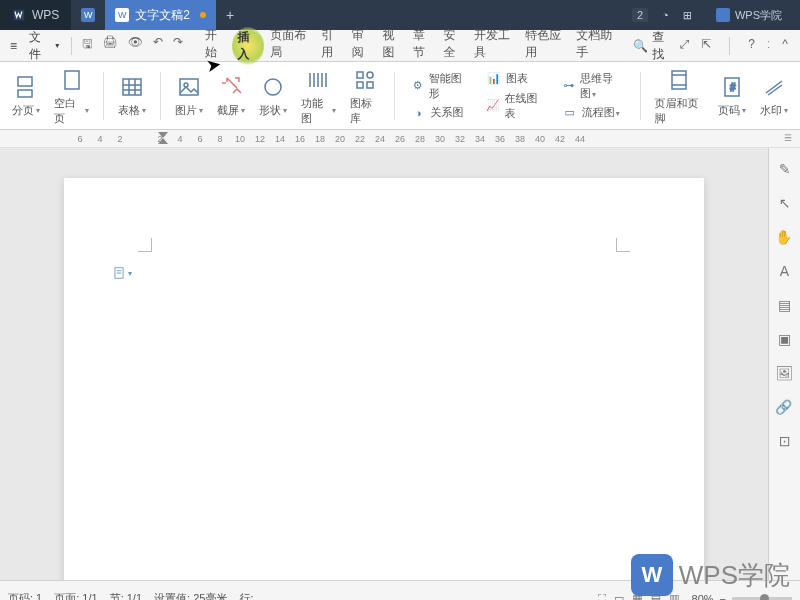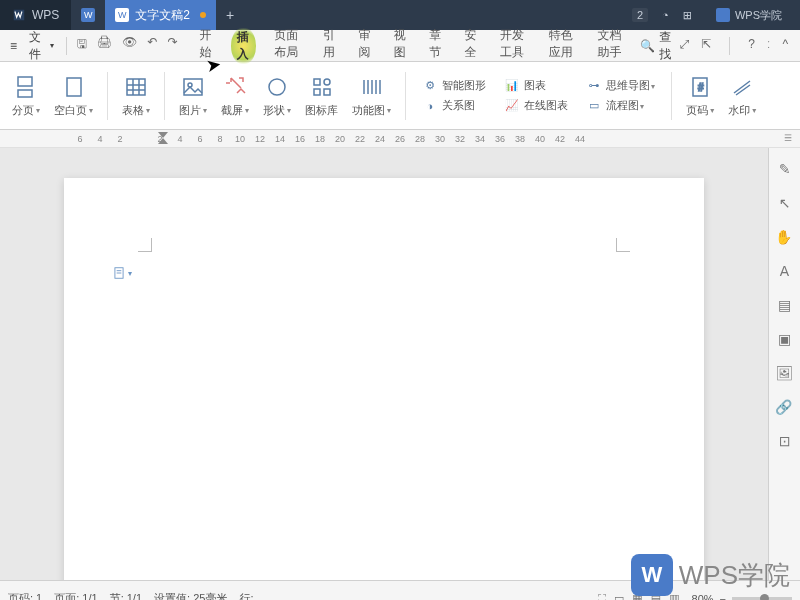--- a/index.html
+++ b/index.html
@@ -20,21 +20,21 @@
 .titlebar .badge { background: #3a4656; padding: 1px 5px; border-radius: 2px; font-size: 10px; }
 .titlebar .academy { display: flex; align-items: center; gap: 5px; padding: 0 10px; }
 .titlebar .academy .logo { width: 14px; height: 14px; background: #4a7bc8; border-radius: 2px; }
 
 .menubar { height: 32px; background: #f5f5f5; border-bottom: 1px solid #d0d0d0; display: flex; align-items: center; font-size: 12px; color: #444; padding: 0 4px; }
 .menubar .hamburger { padding: 0 6px; cursor: pointer; }
 .menubar .file-menu { padding: 0 6px; display: flex; align-items: center; gap: 6px; cursor: pointer; }
 .menubar .divider { width: 1px; height: 18px; background: #d0d0d0; margin: 0 6px; }
 .menubar .qat { display: flex; gap: 10px; padding: 0 4px; }
 .menubar .qat span { cursor: pointer; color: #666; }
-.menubar .tabs { display: flex; margin-left: 14px; gap: 14px; }
+.menubar .tabs { display: flex; margin-left: 14px; gap: 2px; }
 .menubar .tabs span { padding: 0 4px; cursor: pointer; color: #555; }
 .menubar .tabs .highlight { background: radial-gradient(circle, #f7e463 0%, #b8d45a 60%, transparent 80%); border-radius: 50%; padding: 2px 6px; color: #333; position: relative; font-weight: bold; }
 .menubar .search { margin-left: 12px; display: flex; align-items: center; gap: 4px; cursor: pointer; }
 .menubar .right-ctrls { margin-left: auto; display: flex; gap: 12px; padding: 0 8px; color: #666; }
 .menubar .right-ctrls span { cursor: pointer; }
 
 .ribbon { height: 68px; background: #fff; border-bottom: 1px solid #d0d0d0; display: flex; align-items: center; padding: 4px 8px; gap: 6px; }
 .ribbon .group { display: flex; flex-direction: column; align-items: center; justify-content: center; gap: 2px; padding: 0 4px; cursor: pointer; }
 .ribbon .group .ico { width: 28px; height: 28px; display: flex; align-items: center; justify-content: center; color: #5a7fa8; }
 .ribbon .group .lbl { font-size: 11px; color: #555; display: flex; align-items: center; gap: 1px; }
@@ -198,36 +198,36 @@
     <div class="ico">
         <svg width="24" height="24" viewBox="0 0 24 24" fill="none" stroke="currentColor" stroke-width="1.5">
           <circle cx="12" cy="12" r="8"></circle>
         </svg>
       </div>
     <span class="lbl dd">形状</span>
   </div>
   <div class="group">
     <div class="ico">
         <svg width="24" height="24" viewBox="0 0 24 24" fill="none" stroke="currentColor" stroke-width="1.5">
+          <path d="M4 5v14M8 5v14M12 5v14M16 5v14M20 5v14"></path>
+        </svg>
+      </div>
+    <span class="lbl dd">功能图</span>
+  </div>
+  <div class="group">
+    <div class="ico">
+        <svg width="24" height="24" viewBox="0 0 24 24" fill="none" stroke="currentColor" stroke-width="1.5">
           <rect x="4" y="4" width="6" height="6"></rect>
           <circle cx="17" cy="7" r="3"></circle>
           <rect x="4" y="14" width="6" height="6"></rect>
           <path d="M14 14h6v6h-6z"></path>
         </svg>
       </div>
     <span class="lbl">图标库</span>
   </div>
-  <div class="group">
-    <div class="ico">
-        <svg width="24" height="24" viewBox="0 0 24 24" fill="none" stroke="currentColor" stroke-width="1.5">
-          <path d="M4 5v14M8 5v14M12 5v14M16 5v14M20 5v14"></path>
-        </svg>
-      </div>
-    <span class="lbl dd">功能图</span>
-  </div>
   <div class="sep"></div>
   <div class="dual">
     <div class="row">
         <span class="mini-ico">⚙</span>
         <span>智能图形</span>
       </div>
     <div class="row">
         <span class="mini-ico">◑</span>
         <span>关系图</span>
       </div>
@@ -246,20 +246,29 @@
     <div class="row">
         <span class="mini-ico">⊶</span>
         <span class="dd">思维导图</span>
       </div>
     <div class="row">
         <span class="mini-ico">▭</span>
         <span class="dd">流程图</span>
       </div>
   </div>
   <div class="sep"></div>
+  <div class="group">
+    <div class="ico">
+        <svg width="24" height="24" viewBox="0 0 24 24" fill="none" stroke="currentColor" stroke-width="1.5">
+          <rect x="5" y="3" width="14" height="18"></rect>
+          <path d="M5 7h14M5 17h14"></path>
+        </svg>
+      </div>
+    <span class="lbl">页眉和页脚</span>
+  </div>
   <div class="group">
     <div class="ico">
         <svg width="24" height="24" viewBox="0 0 24 24" fill="none" stroke="currentColor" stroke-width="1.5">
           <rect x="5" y="3" width="14" height="18"></rect>
           <text x="10" y="16" font-size="10" fill="currentColor">#</text>
         </svg>
       </div>
     <span class="lbl dd">页码</span>
   </div>
   <div class="group">

